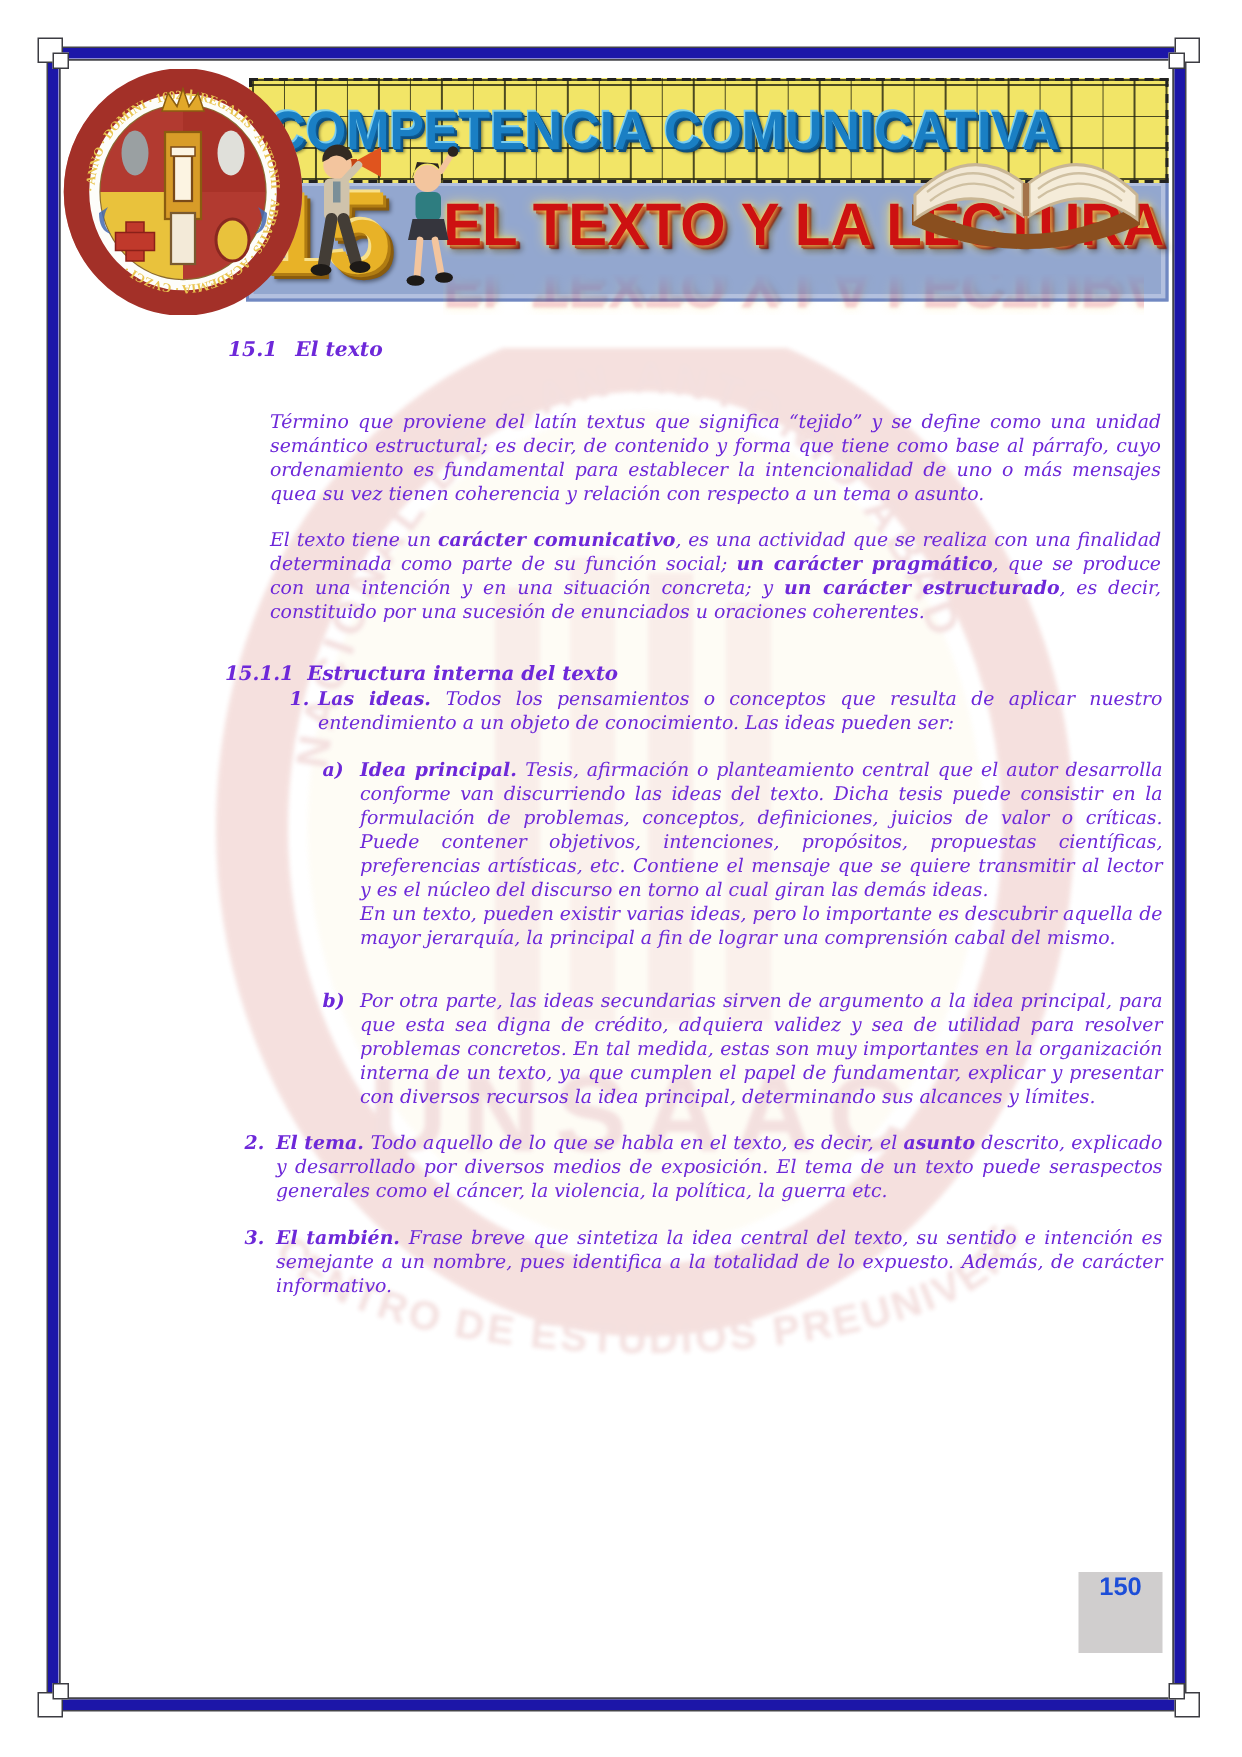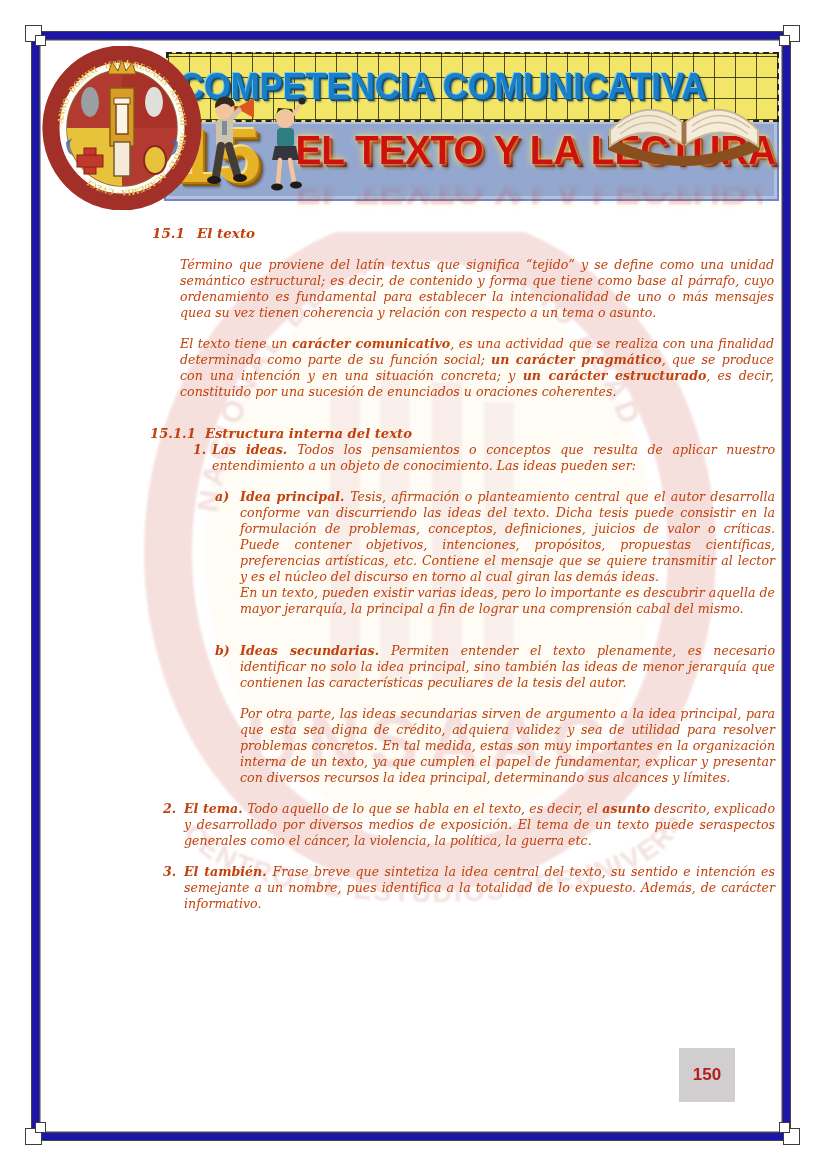--- a/index.html
+++ b/index.html
@@ -40,41 +40,41 @@
       opacity:.25;filter:blur(1px);
       -webkit-mask-image:linear-gradient(0deg,transparent 30%,#000 95%);
       mask-image:linear-gradient(0deg,transparent 30%,#000 95%);}
   .logo{position:absolute;left:42px;top:46px;z-index:7;}
   .characters{position:absolute;left:198px;top:88px;z-index:6;}
   .book{position:absolute;left:596px;top:78px;z-index:6;}
   
   .watermark{position:absolute;left:140px;top:232px;opacity:.15;filter:blur(1.3px);z-index:0;}
   
   .body-copy{position:absolute;left:0;top:225px;width:828px;z-index:1;
-      font-style:italic;font-size:12.6px;line-height:16px;color:#c2410c;}
+      font-style:italic;font-size:12.6px;line-height:16px;color:#6d28d9;}
   .bold{font-weight:bold;margin-top:45px;}
   .sec-title{margin:0 0 0 152px;font-weight:bold;font-size:13.5px;display:flex;gap:12px;}
   .sec2-title{margin:26px 0 0 150px;font-weight:bold;font-size:13.2px;display:flex;gap:9px;}
   .p-main{margin:15px 0 0 180px;width:594px;text-align:justify;}
-  .p-first{margin-top:16px;}
+  .p-first{margin-top:32px;}
   .li{position:relative;text-align:justify;}
   .li .marker{position:absolute;font-weight:bold;}
   .item-l1{margin:0 0 0 212px;width:563px;}
   .item-l1 .marker{left:-19px;}
   .item-l1s{margin:15px 0 0 184px;width:591px;}
   .item-l1s .marker{left:-21px;}
   .item-l2{margin:15px 0 0 240px;width:535px;}
   .item-l2 .marker{left:-25px;}
   .mt0{margin-top:0;}
   .mt15{margin-top:15px;}
   .mt26{margin-top:26px;}
   
-  .page-num{position:absolute;left:679px;top:1048px;width:56px;height:54px;
-      background:var(--pagenum-bg,#d0cece);display:flex;align-items:center;justify-content:center;
-      font-family:"Liberation Sans",sans-serif;font-weight:bold;font-size:17px;color:#b91c1c;z-index:2;}
+  .page-num{position:absolute;left:719px;top:1048px;width:56px;height:54px;
+      background:var(--pagenum-bg,#d0cece);display:flex;justify-content:center;
+      font-family:"Liberation Sans",sans-serif;font-weight:bold;font-size:17px;color:#1d4ed8;z-index:2;}
 </style>
 </head>
 <body>
 
 <div id="page">
 
   <div class="frame"></div>
   <div class="corner" style="left:25px;top:25px;"></div>
   <div class="corner small" style="left:35px;top:35px;"></div>
   <div class="corner" style="left:783px;top:25px;"></div>
@@ -196,21 +196,20 @@
     </div>
 
     <div class="li item-l2">
       <span class="marker">a)</span>
       <div><span class="bold">Idea principal. </span><span>Tesis, afirmación o planteamiento central que el autor desarrolla conforme van discurriendo las ideas del texto. Dicha tesis puede consistir en la formulación de problemas, conceptos, definiciones, juicios de valor o críticas. Puede contener objetivos, intenciones, propósitos, propuestas científicas, preferencias artísticas, etc. Contiene el mensaje que se quiere transmitir al lector y es el núcleo del discurso en torno al cual giran las demás ideas.</span></div>
       <div class="mt0"><span>En un texto, pueden existir varias ideas, pero lo importante es descubrir aquella de mayor jerarquía, la principal a fin de lograr una comprensión cabal del mismo.</span></div>
     </div>
 
     <div class="li item-l2 mt26">
       <span class="marker">b)</span>
-      <div><span class="bold">Ideas secundarias. </span><span>Permiten entender el texto plenamente, es necesario identificar no solo la idea principal, sino también las ideas de menor jerarquía que contienen las características peculiares de la tesis del autor.</span></div>
       <div class="mt15"><span>Por otra parte, las ideas secundarias sirven de argumento a la idea principal, para que esta sea digna de crédito, adquiera validez y sea de utilidad para resolver problemas concretos. En tal medida, estas son muy importantes en la organización interna de un texto, ya que cumplen el papel de fundamentar, explicar y presentar con diversos recursos la idea principal, determinando sus alcances y límites.</span></div>
     </div>
 
     <div class="li item-l1s">
       <span class="marker">2.</span>
       <div><span class="bold">El tema. </span><span>Todo aquello de lo que se habla en el texto, es decir, el </span><span class="bold">asunto</span><span>  descrito, explicado y desarrollado por diversos medios de exposición. El tema de un texto puede seraspectos generales como el cáncer, la violencia, la política, la guerra etc.</span></div>
     </div>
 
     <div class="li item-l1s">
       <span class="marker">3.</span>

